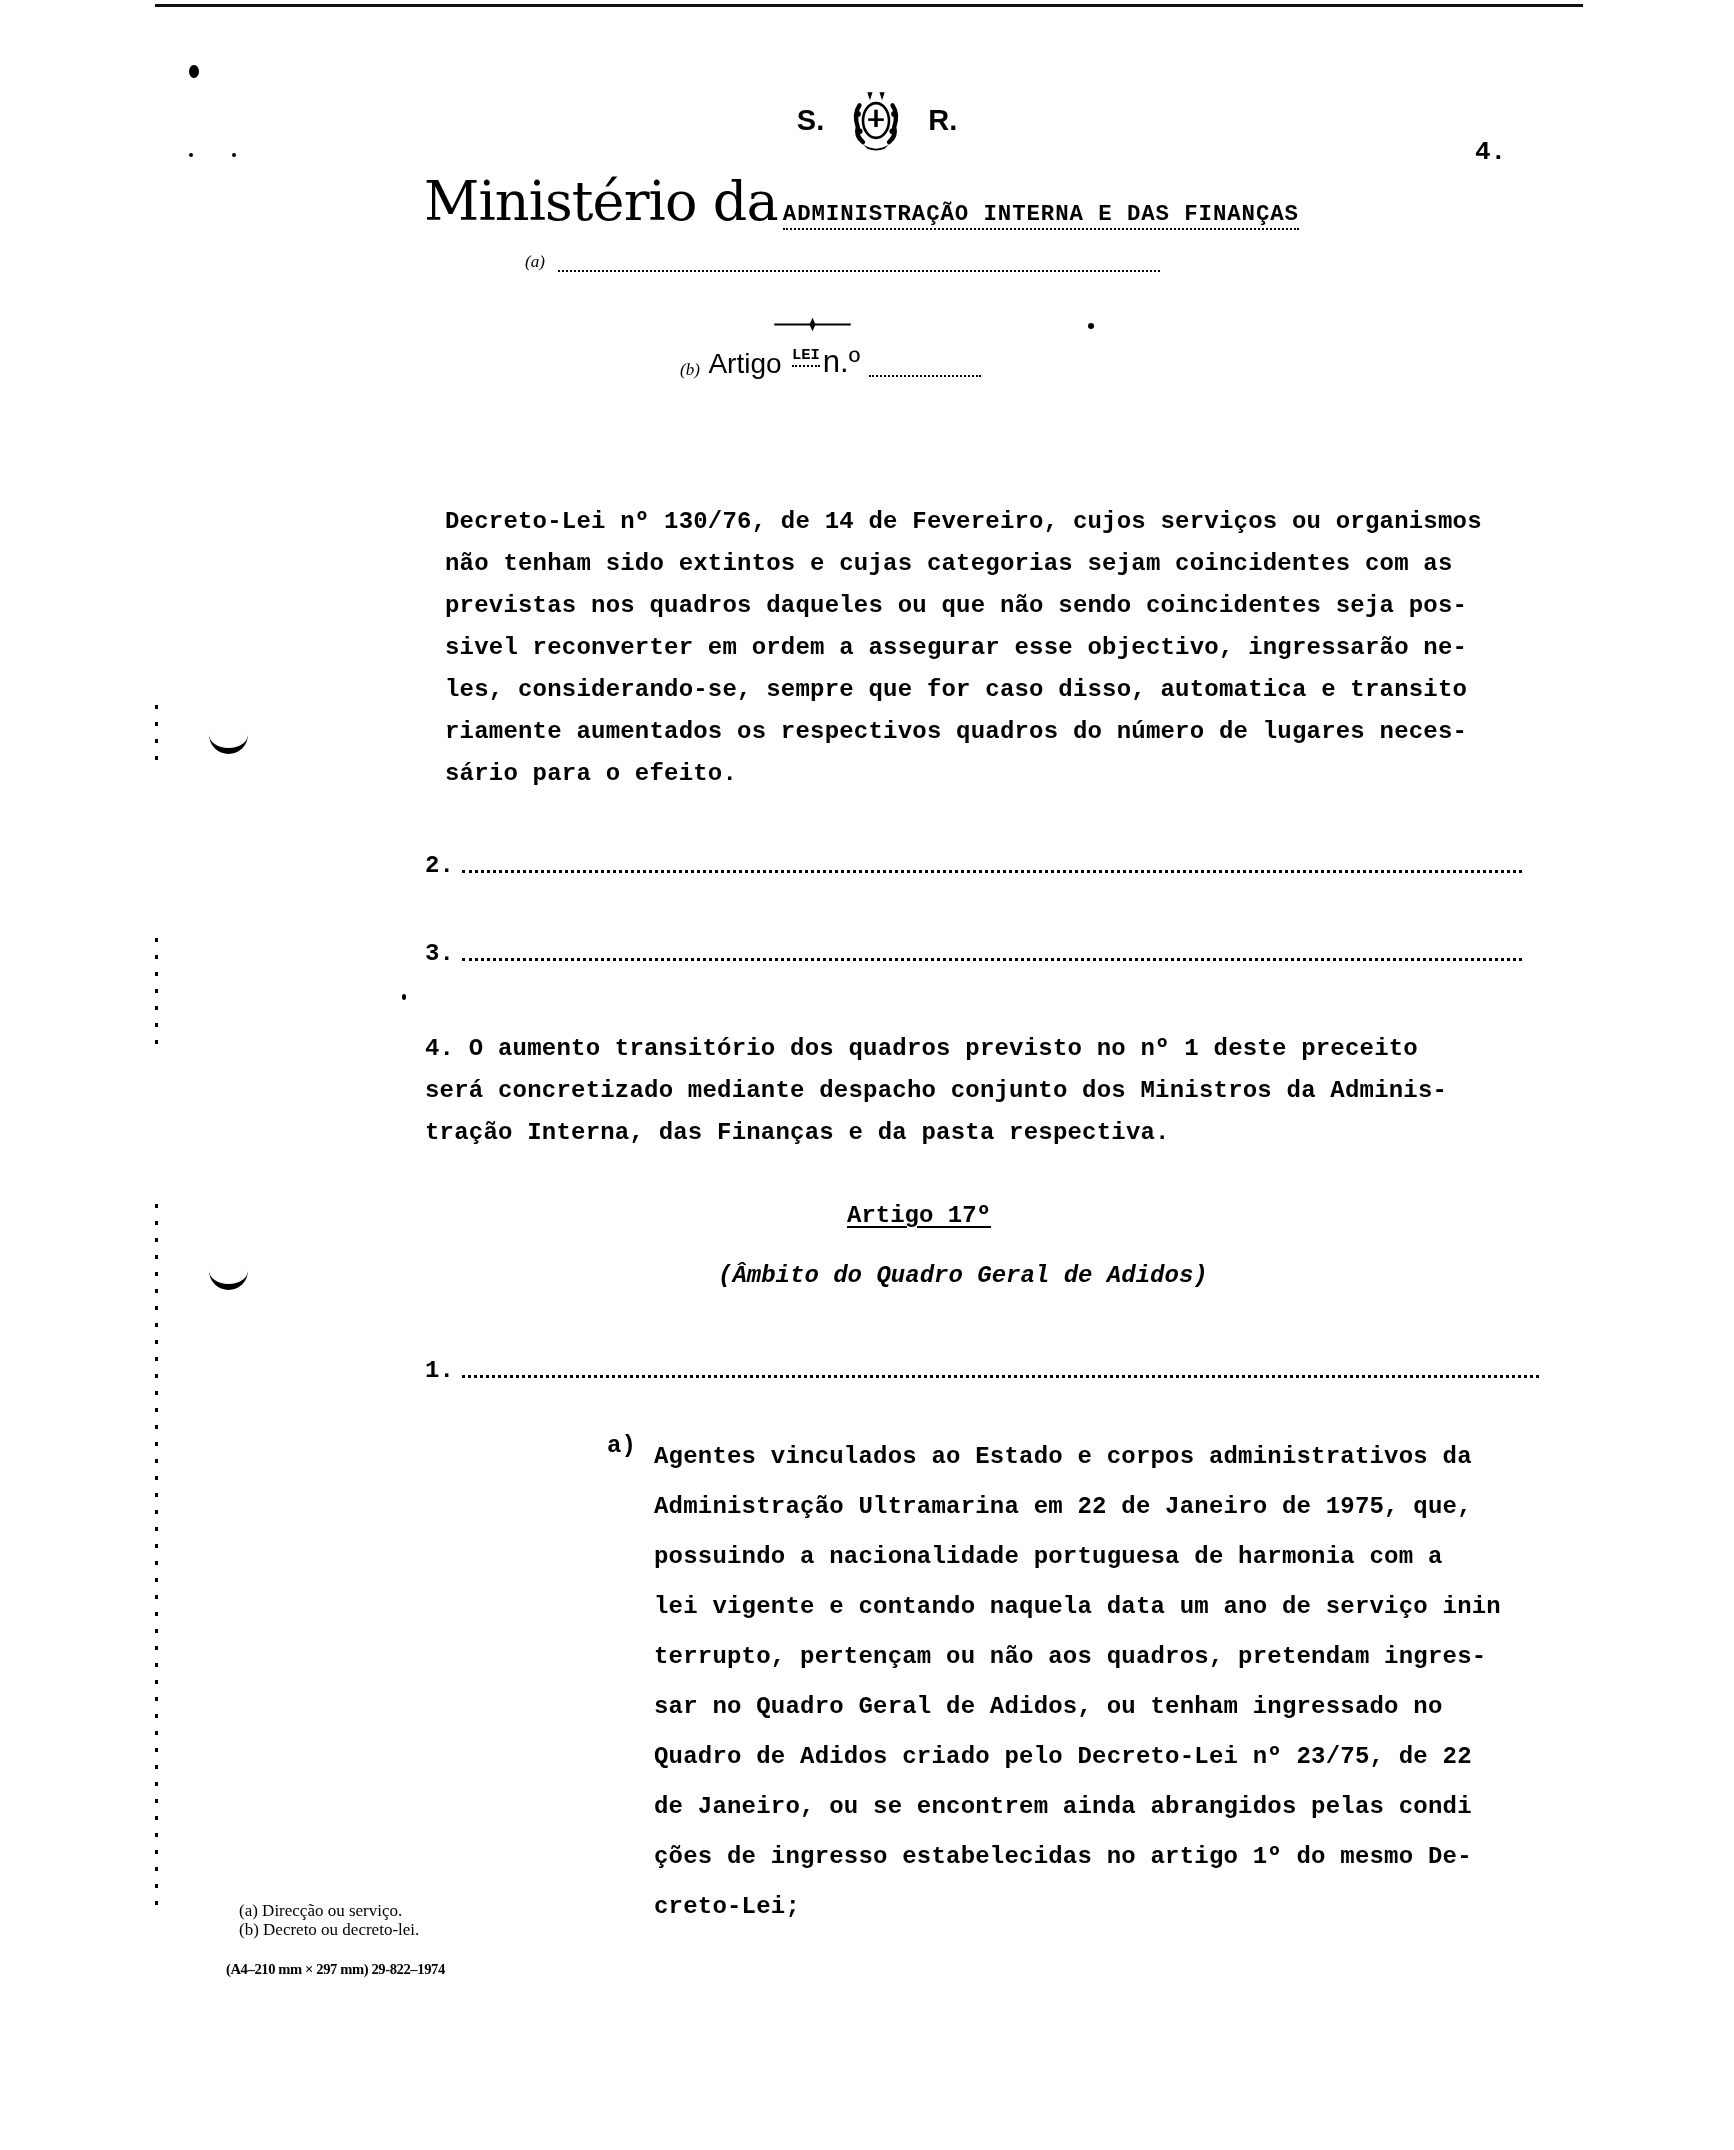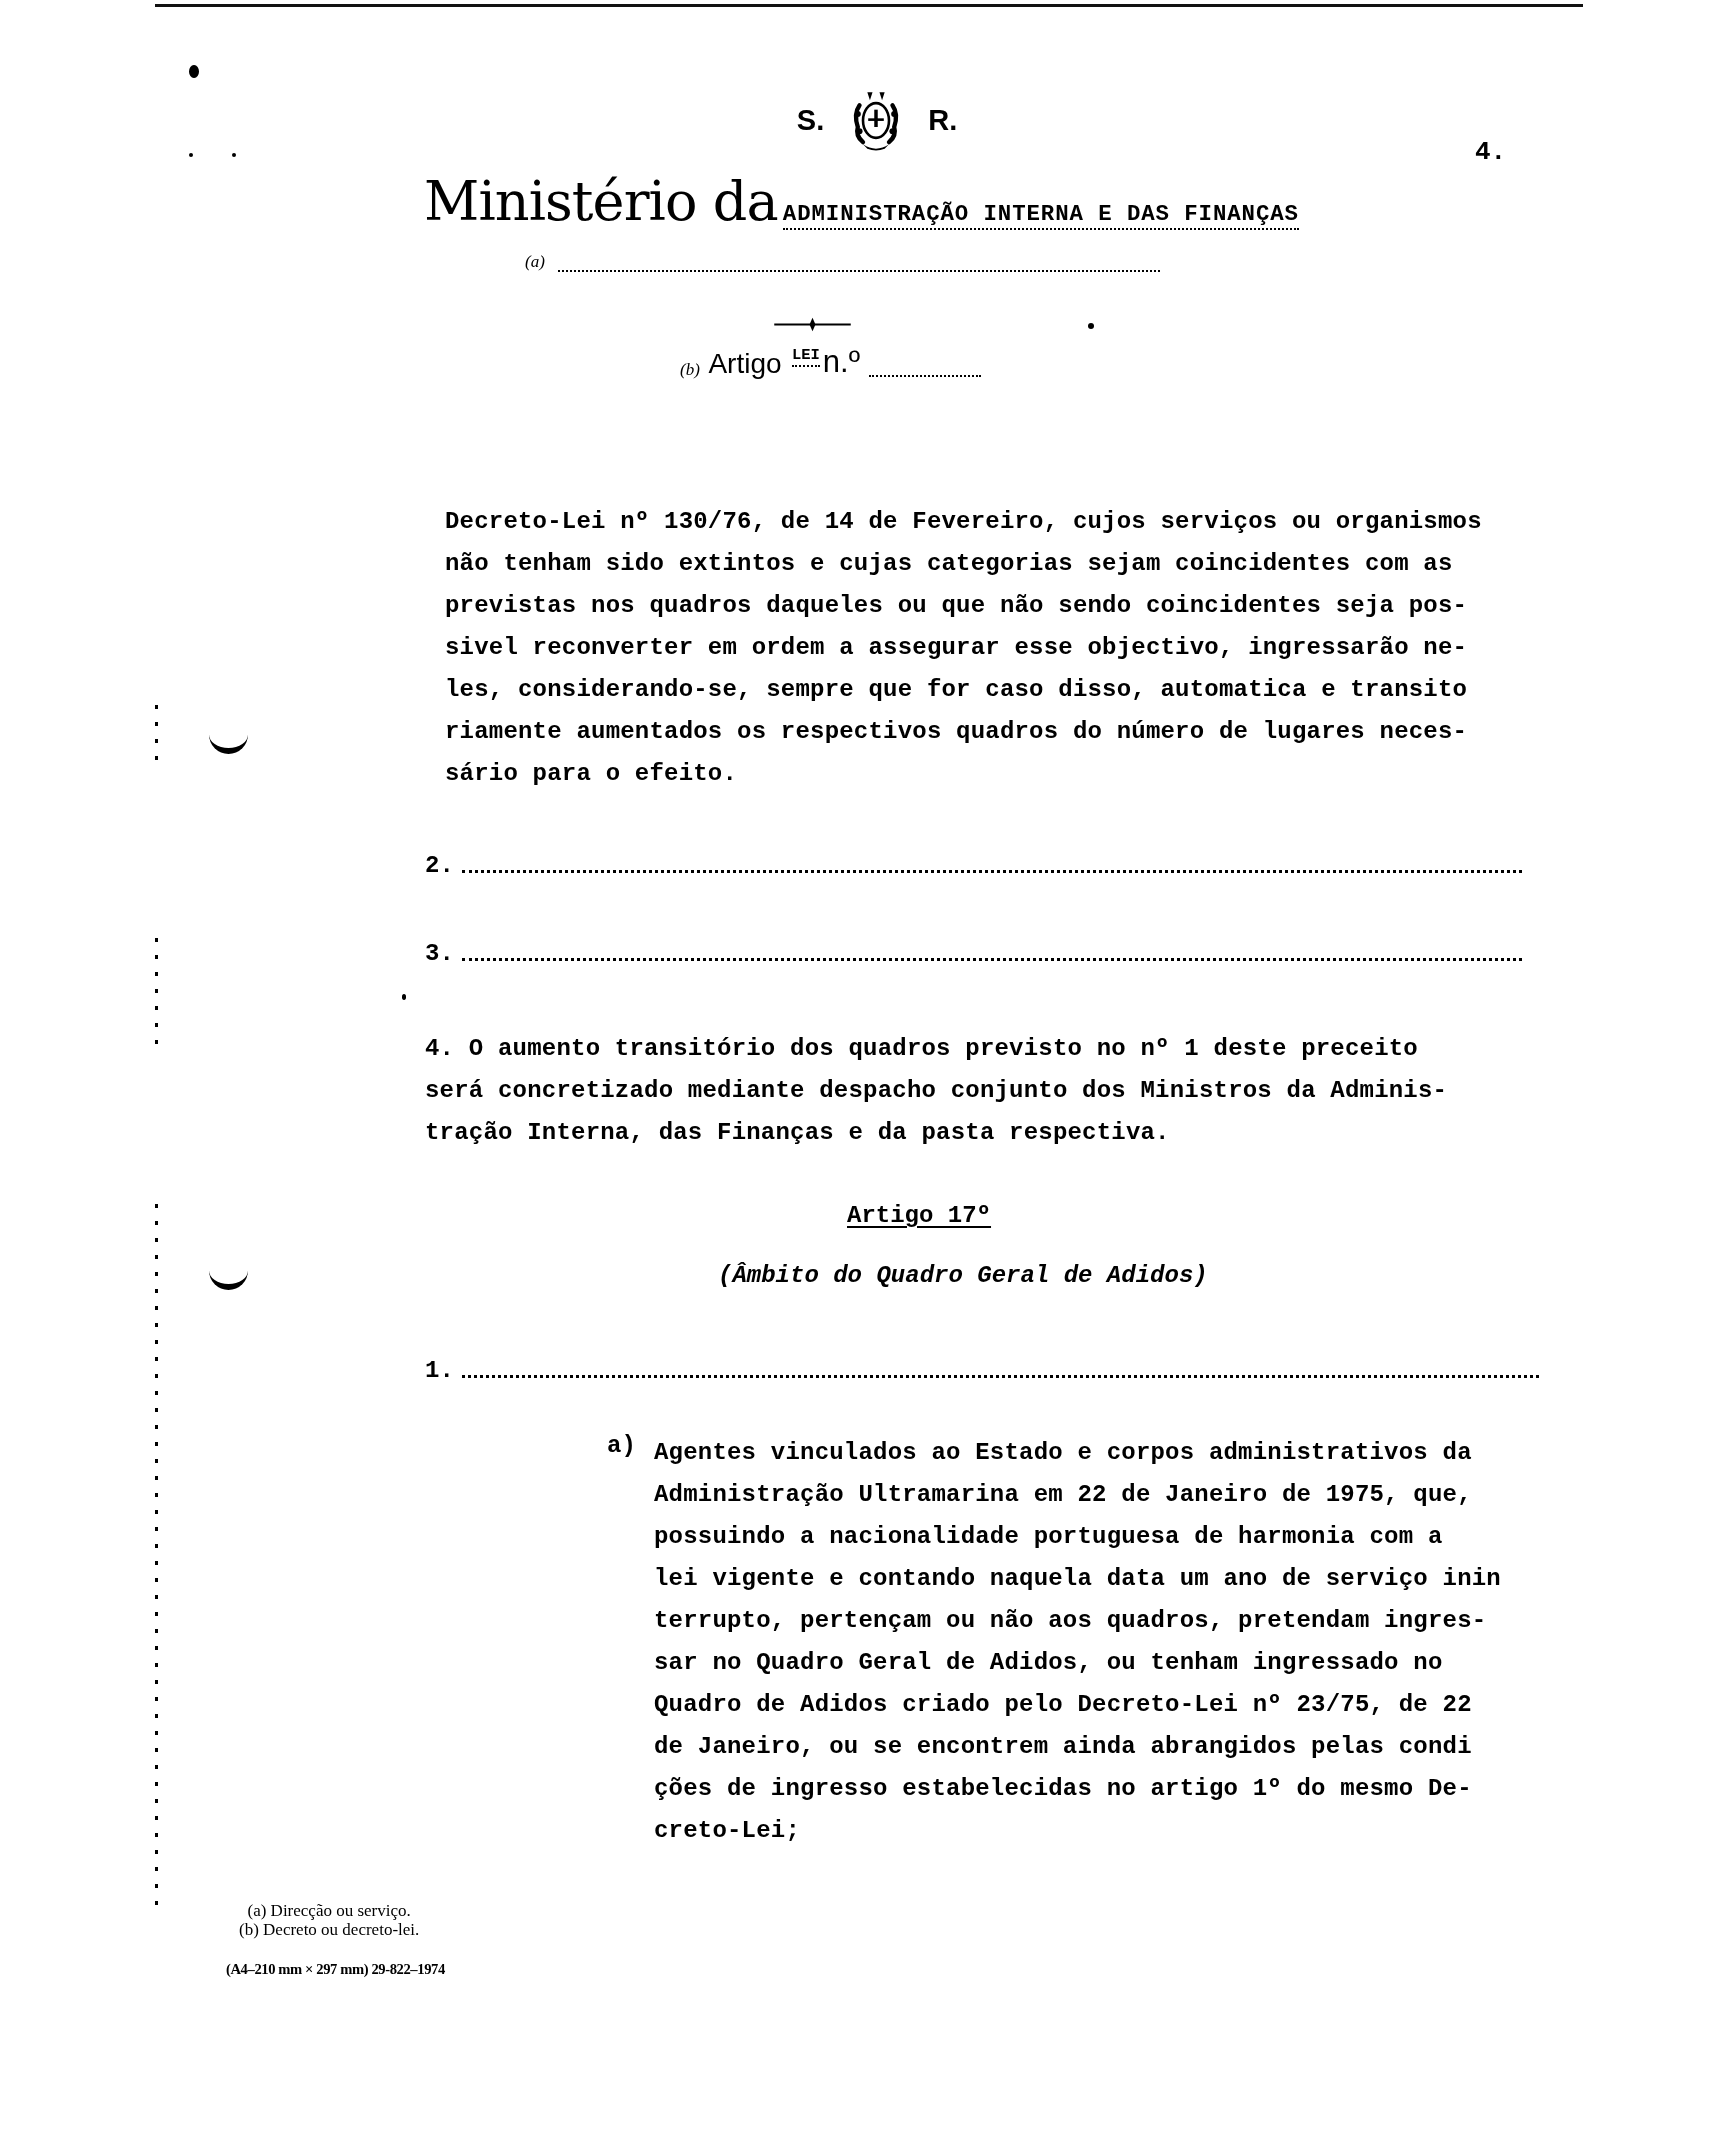--- a/index.html
+++ b/index.html
@@ -40,23 +40,23 @@
   .item2 { left: 425px; top: 852px; width: 1097px; }
   .item3 { left: 425px; top: 940px; width: 1097px; }
   .para4 { left: 425px; top: 1028px; }
 
   .art-title { left: 847px; top: 1202px; font-size: 24px; text-decoration: underline; text-decoration-thickness: 2.2px; text-underline-offset: 4.3px; }
   .art-sub { left: 718px; top: 1262px; font-size: 24px; font-style: italic; }
   .item1 { left: 425px; top: 1357px; width: 1114px; }
 
   .alinea { left: 607px; top: 1432px; display: flex; }
   .alinea-label { font-size: 24px; width: 47px; }
-  .alinea-text { font-size: 24px; line-height: 42px; white-space: pre; letter-spacing: 0.2px; }
+  .alinea-text { font-size: 24px; line-height: 50px; white-space: pre; letter-spacing: 0.2px; }
 
-  .footnotes { left: 239px; top: 1901px; font-size: 17px; line-height: 19px; text-align: center; }
+  .footnotes { left: 239px; top: 1901px; font-size: 17px; line-height: 19px; }
   .imprint { left: 226px; top: 1961px; font-size: 14.6px; font-weight: bold; letter-spacing: -0.4px; }
 
   .punch { width: 39px; height: 17px; border: 0 solid #000; border-bottom-width: 6px; border-radius: 0 0 26px 26px; }
   .punch1 { left: 209px; top: 731px; }
   .punch2 { left: 209px; top: 1267px; }
   .speck { width: 6px; height: 6px; background: #000; border-radius: 50%; }
   .margin-marks { left: 155px; width: 3.4px; background: repeating-linear-gradient(#000 0 4.3px, transparent 4.3px 17px); }
 </style>
 </head>
 <body>

